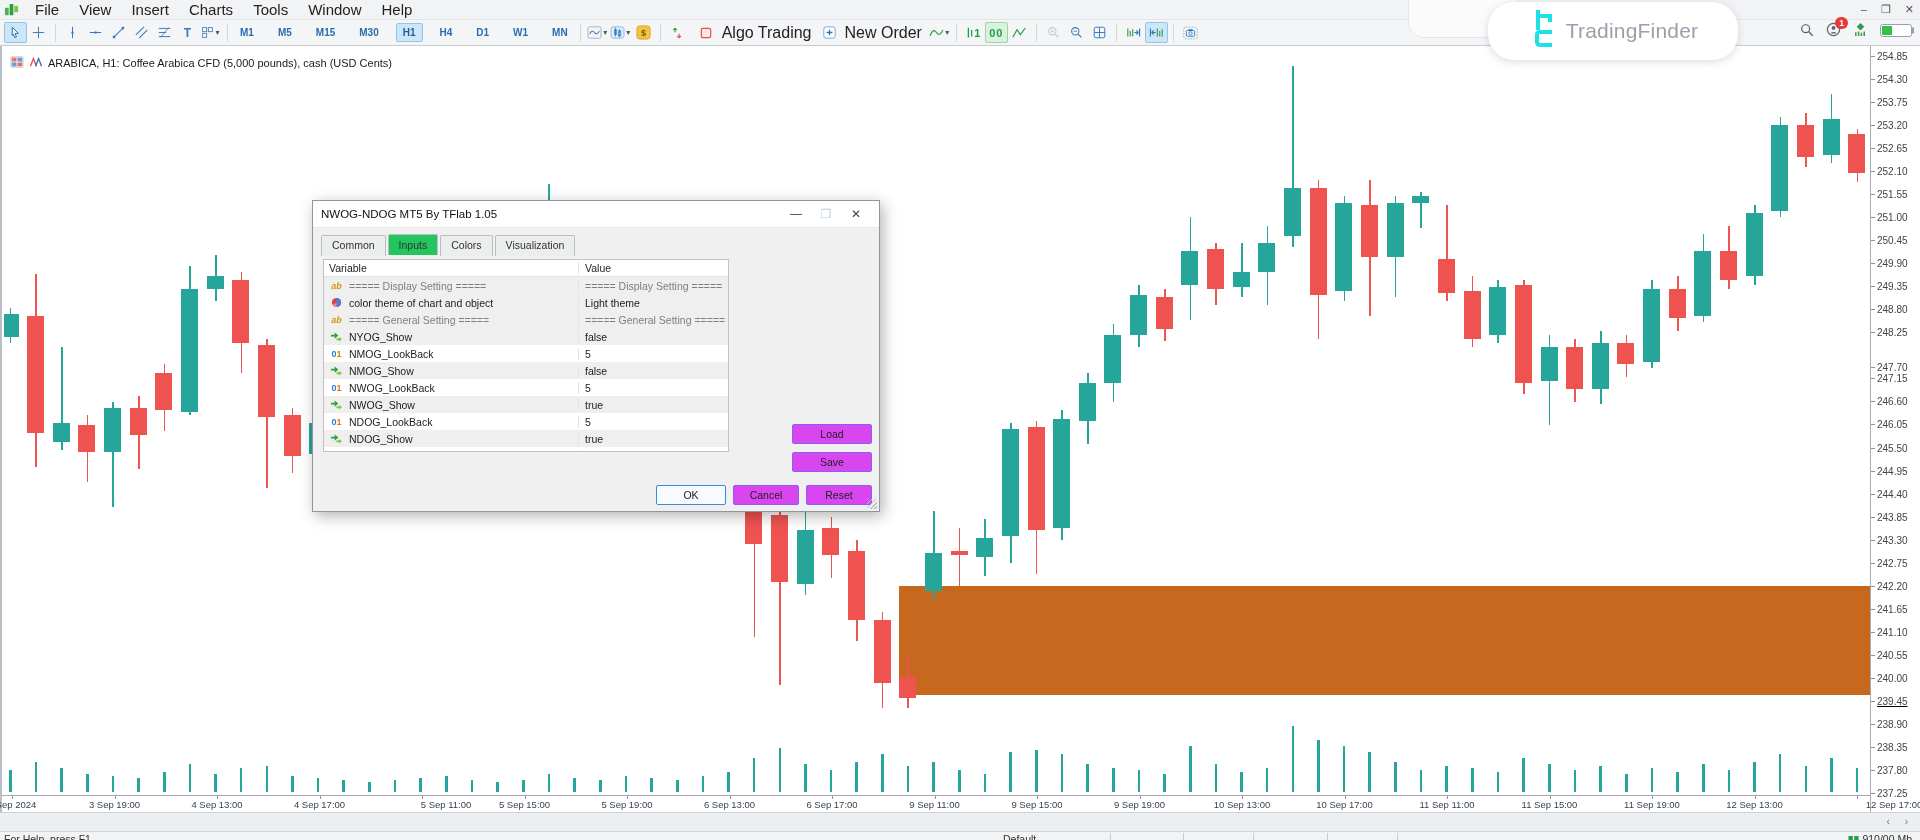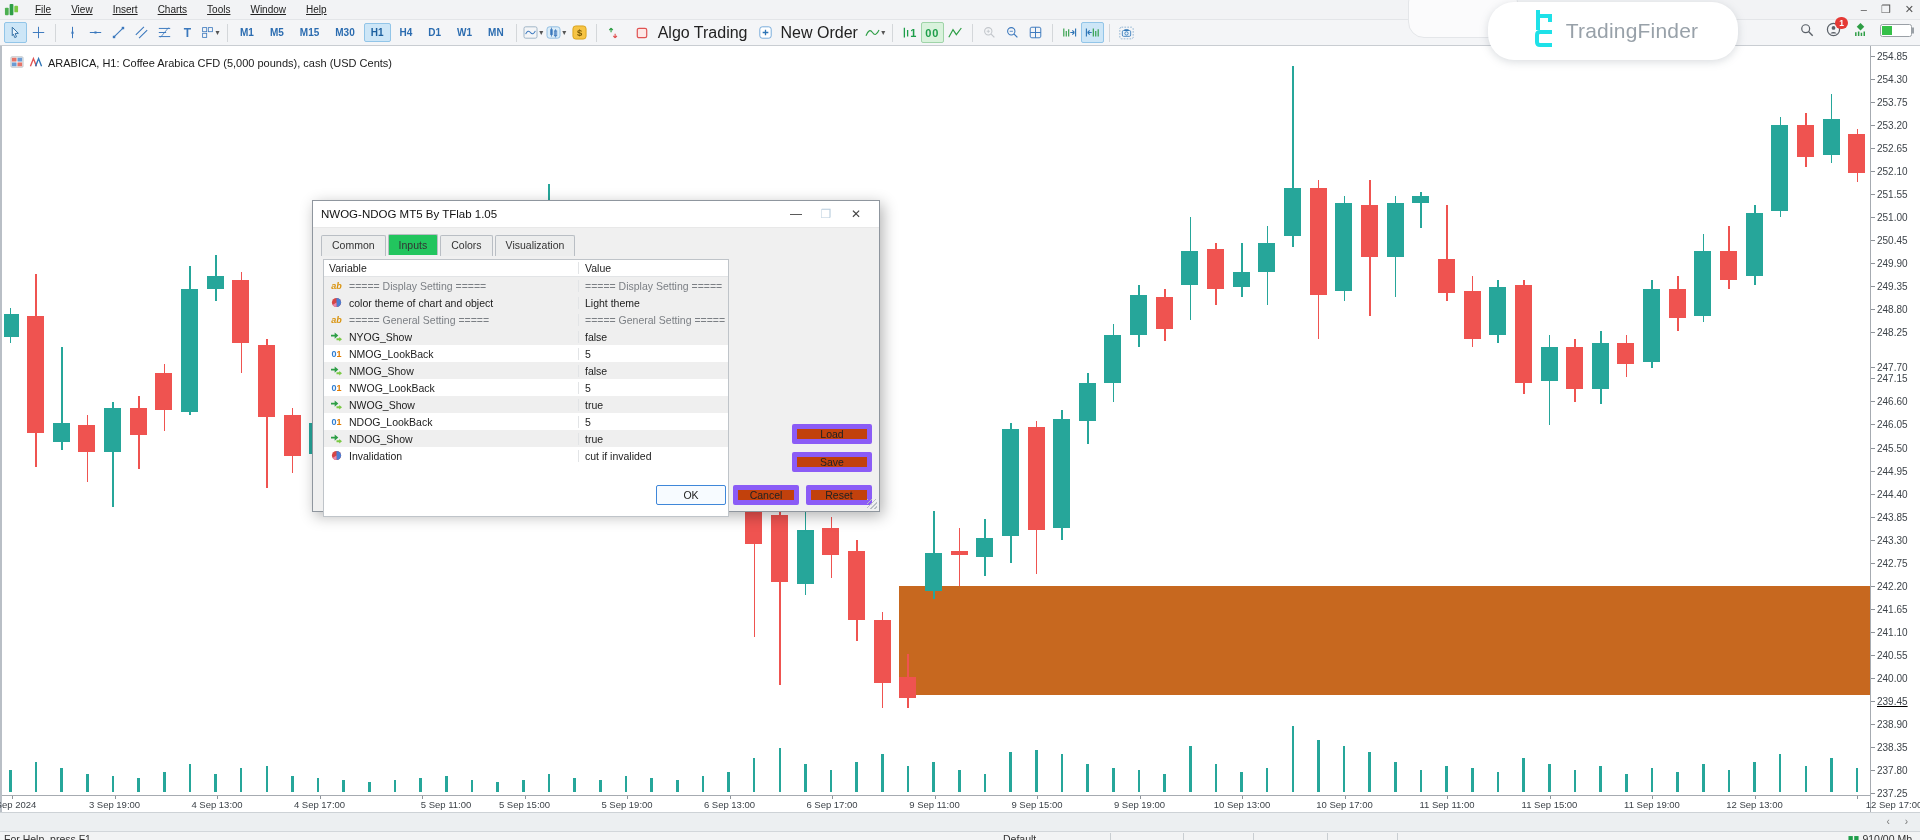--- a/index.html
+++ b/index.html
@@ -2,21 +2,21 @@
 <html><head>
 <meta charset="utf-8">
 <style>
   * { margin:0; padding:0; box-sizing:border-box; }
   html,body { width:1920px; height:840px; overflow:hidden; background:#fff;
     font-family:"Liberation Sans", sans-serif; -webkit-font-smoothing:antialiased; }
 
   
   #menubar { position:absolute; left:0; top:0; width:1920px; height:20px;
     background:#f2f3f5; display:flex; align-items:center; border-bottom:1px solid #e3e5e8; z-index:20;}
-  .menu-item { font-size:10px; color:#222; padding:2px 10px; cursor:default;text-decoration:underline; }
+  .menu-item { font-size:15px; color:#222; padding:2px 10px; cursor:default; }
   #win-controls { position:absolute; right:6px; top:1px; display:flex; gap:14px; color:#555;
     font-size:11px; align-items:center;}
   #win-controls span{ line-height:16px; }
 
   
   #toolbar { position:absolute; left:0; top:20px; width:1920px; height:26px;
     background:#f4f5f7; display:flex; align-items:center; padding-left:4px;
     border-bottom:1px solid #c9cdd2; z-index:20; }
   .tb-sep { width:1px; height:18px; background:#d4d7da; margin:0 5px; }
   .tb-btn { width:23px; height:21px; display:flex; align-items:center; justify-content:center;
@@ -63,34 +63,34 @@
     z-index:50; font-size:11px; }
   #dlg-title { height:27px; background:#fff; display:flex; align-items:center; padding:0 8px;
     border-bottom:1px solid #e8e8e8; }
   #dlg-title .t { font-size:11.5px; color:#111; flex:1; }
   .dlg-ctl { width:30px; text-align:center; color:#444; font-size:12px; }
   .dlg-ctl.max { color:#b9cede; }
   #dlg-tabs { display:flex; padding:6px 8px 0 8px; }
   .dlg-tab { padding:3px 10px 4px 10px; border:1px solid #b9bec4; border-bottom:none; color:#333;
     background:#eceded; margin-right:2px; border-radius:2px 2px 0 0; position:relative; top:1px; font-size:10.5px;}
   .dlg-tab.active { background:#22c55e; padding-top:4px; top:0; }
-  #dlg-table { position:absolute; left:10px; top:58px; width:406px; height:258px;
+  #dlg-table { position:absolute; left:10px; top:58px; width:406px; height:193px;
     background:#fff; border:1px solid #bfc4c9; overflow:hidden; }
   .drow { display:flex; height:17px; align-items:center; }
   .drow.head { border-bottom:1px solid #e2e4e6; color:#333; }
   .drow.shaded { background:#efefef; }
   .dcell-name { width:254px; display:flex; align-items:center; padding-left:5px; gap:5px;
     overflow:hidden; white-space:nowrap; font-size:10.5px; color:#1c1c1c;}
   .dcell-val { flex:1; border-left:1px solid #e2e4e6; padding-left:6px; font-size:10.5px;
     color:#1c1c1c; white-space:nowrap; overflow:hidden;}
   .drow.sep-row .dcell-name, .drow.sep-row .dcell-val { color:#7b7f84; }
   .pico { width:15px; display:inline-flex; justify-content:center; font-size:9px; font-weight:bold; }
   .pico.ab { color:#d9930d; font-style:italic; }
   .pico.int b { color:#2e7dd1; font-weight:bold;} .pico.int i { color:#e07b00; font-style:normal; font-weight:bold;}
-  .dlg-btn { position:absolute; height:20px; background:#c2410c; border:5px solid #8b5cf6;
+  .dlg-btn { position:absolute; height:20px; background:#d946ef; border:1px solid #8b5cf6;
     border-radius:2px; font-size:10.5px; color:#222; display:flex; align-items:center;
     justify-content:center; }
   .dlg-btn.primary { border:1px solid #3f87d9; background:#f7fbff; }
   #dlg-grip { position:absolute; right:2px; bottom:2px; width:10px; height:10px;
     background:repeating-linear-gradient(135deg,#b9bec4 0 1px,transparent 1px 3px); }
 
   
   #bottom-tabs { position:absolute; left:0; top:812px; width:1920px; height:19px;
     background:#eceff1; border-top:1px solid #cdd2d6; display:flex; align-items:flex-end; z-index:20;}
   .btab { font-size:10.5px; color:#3c4248; padding:2px 14px 3px 14px; border-right:1px solid #d4d8db;
@@ -183,21 +183,21 @@
   <span class="tb-btn" style="font-weight:bold; font-size:12px;">T</span>
   <span class="tb-btn">
     <svg width="13" height="13" viewBox="0 0 16 16">
         <rect x="2" y="2" width="5" height="5" fill="none" stroke="#3b78bd"></rect>
         <rect x="9" y="2" width="5" height="5" fill="none" stroke="#3b78bd"></rect>
         <rect x="2" y="9" width="5" height="5" fill="none" stroke="#3b78bd"></rect>
       </svg>
     <span class="caret">▾</span>
   </span>
   <span class="tb-sep"></span>
-  <div id="tf-group" style="display:flex; gap:2px;">
+  <div id="tf-group" style="display:flex; gap:10px;">
       <span class="tf">M1</span>
       <span class="tf">M5</span>
       <span class="tf">M15</span>
       <span class="tf">M30</span>
       <span class="tf sel">H1</span>
       <span class="tf">H4</span>
       <span class="tf">D1</span>
       <span class="tf">W1</span>
       <span class="tf">MN</span>
     </div>

